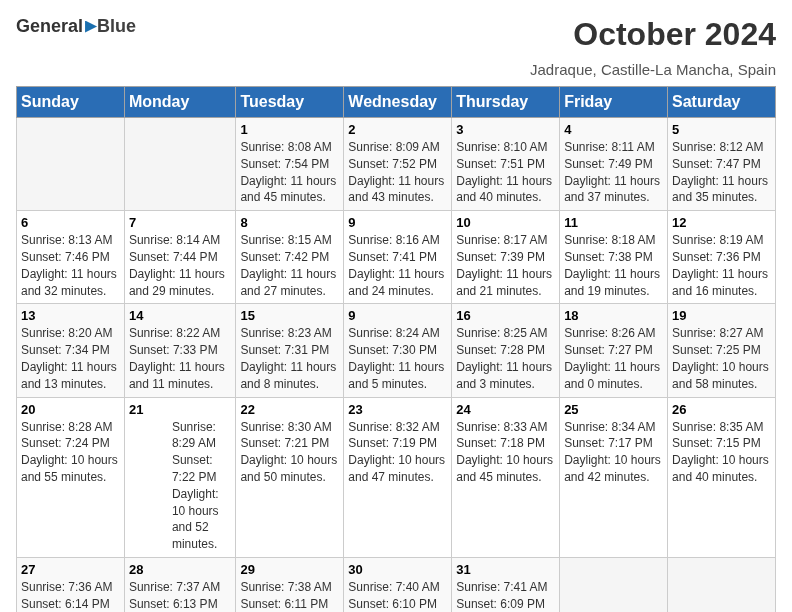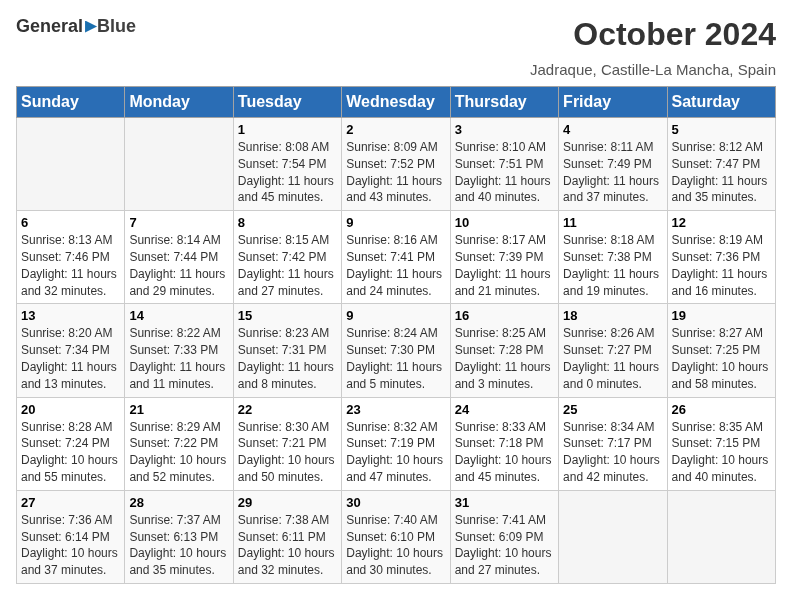--- a/index.html
+++ b/index.html
@@ -248,21 +248,21 @@
       </tr>
       <tr>
         <td>
           <div class="day-num">20</div>
           <div class="day-info" style="white-space: pre-line;">Sunrise: 8:28 AM
 Sunset: 7:24 PM
 Daylight: 10 hours and 55 minutes.</div>
         </td>
         <td>
           <div class="day-num">21</div>
-          <div class="day-info" style="white-space: pre-line;">Sunrise: 8:29 AM
+          <div class="day-info" style="white-space: pre-line; margin-left: 43px;">Sunrise: 8:29 AM
 Sunset: 7:22 PM
 Daylight: 10 hours and 52 minutes.</div>
         </td>
         <td>
           <div class="day-num">22</div>
           <div class="day-info" style="white-space: pre-line;">Sunrise: 8:30 AM
 Sunset: 7:21 PM
 Daylight: 10 hours and 50 minutes.</div>
         </td>
         <td>

